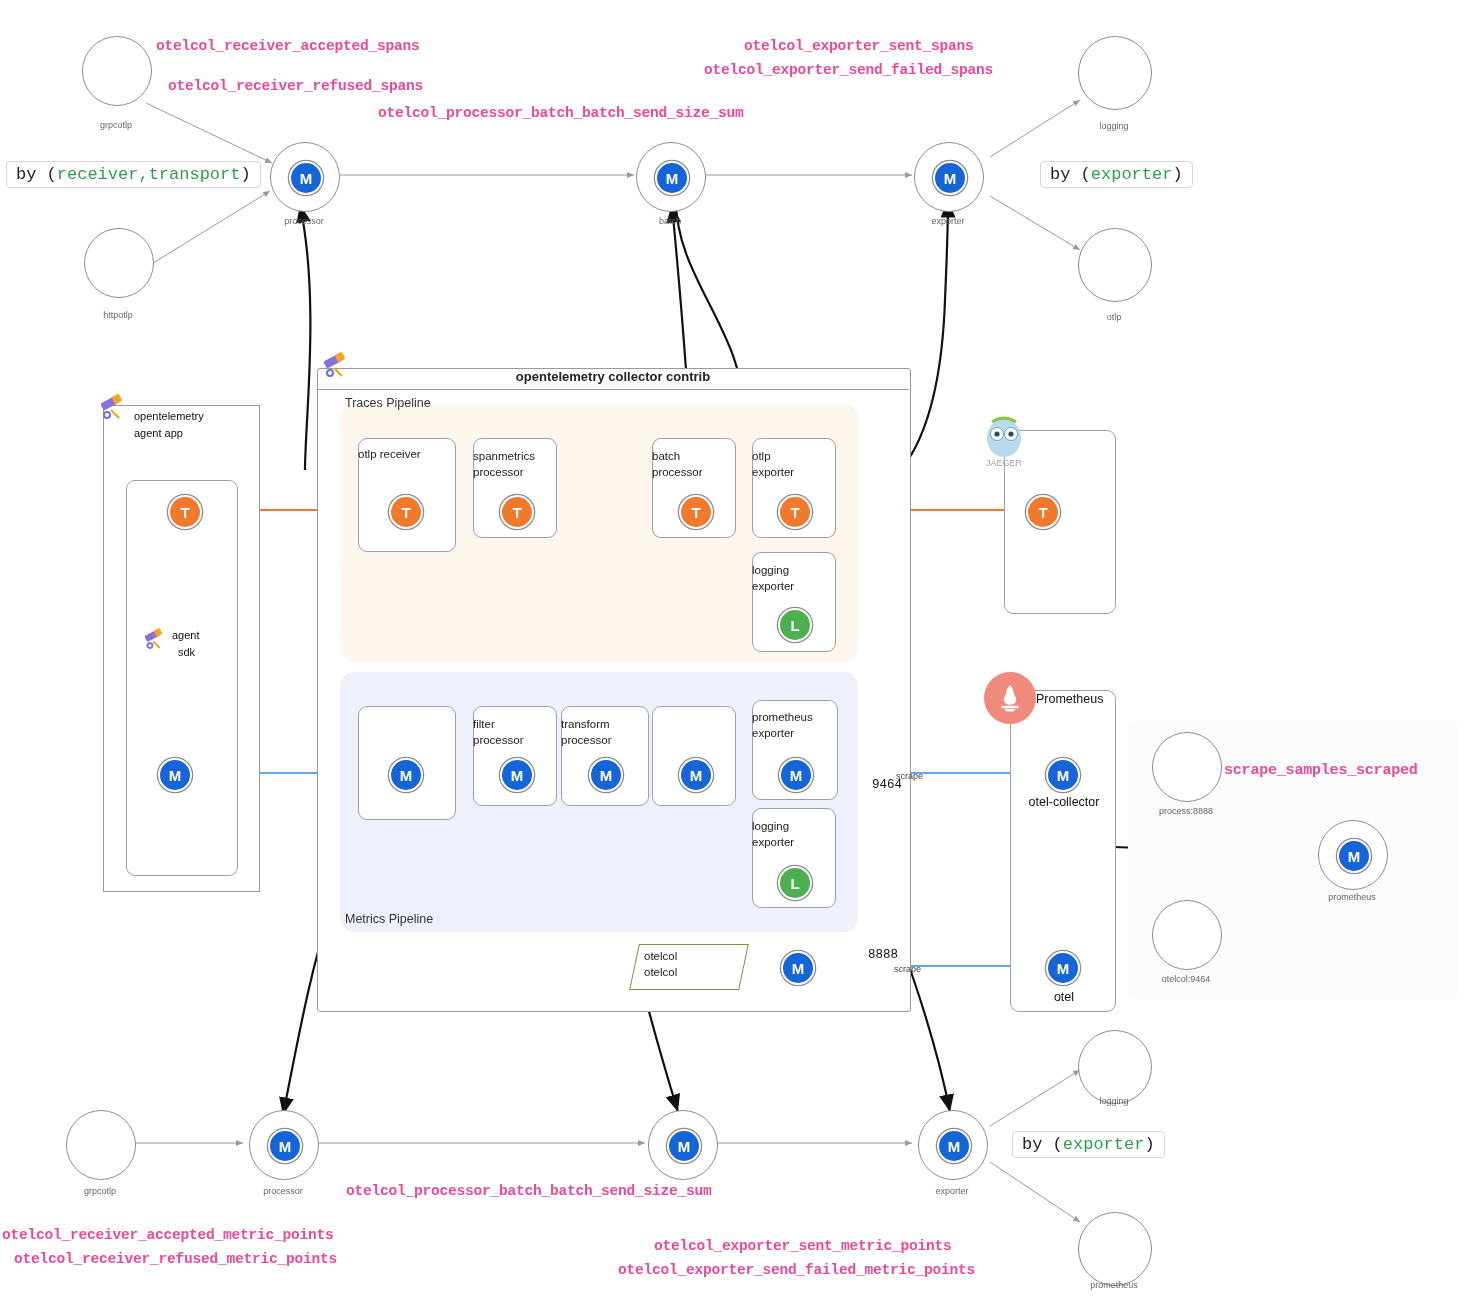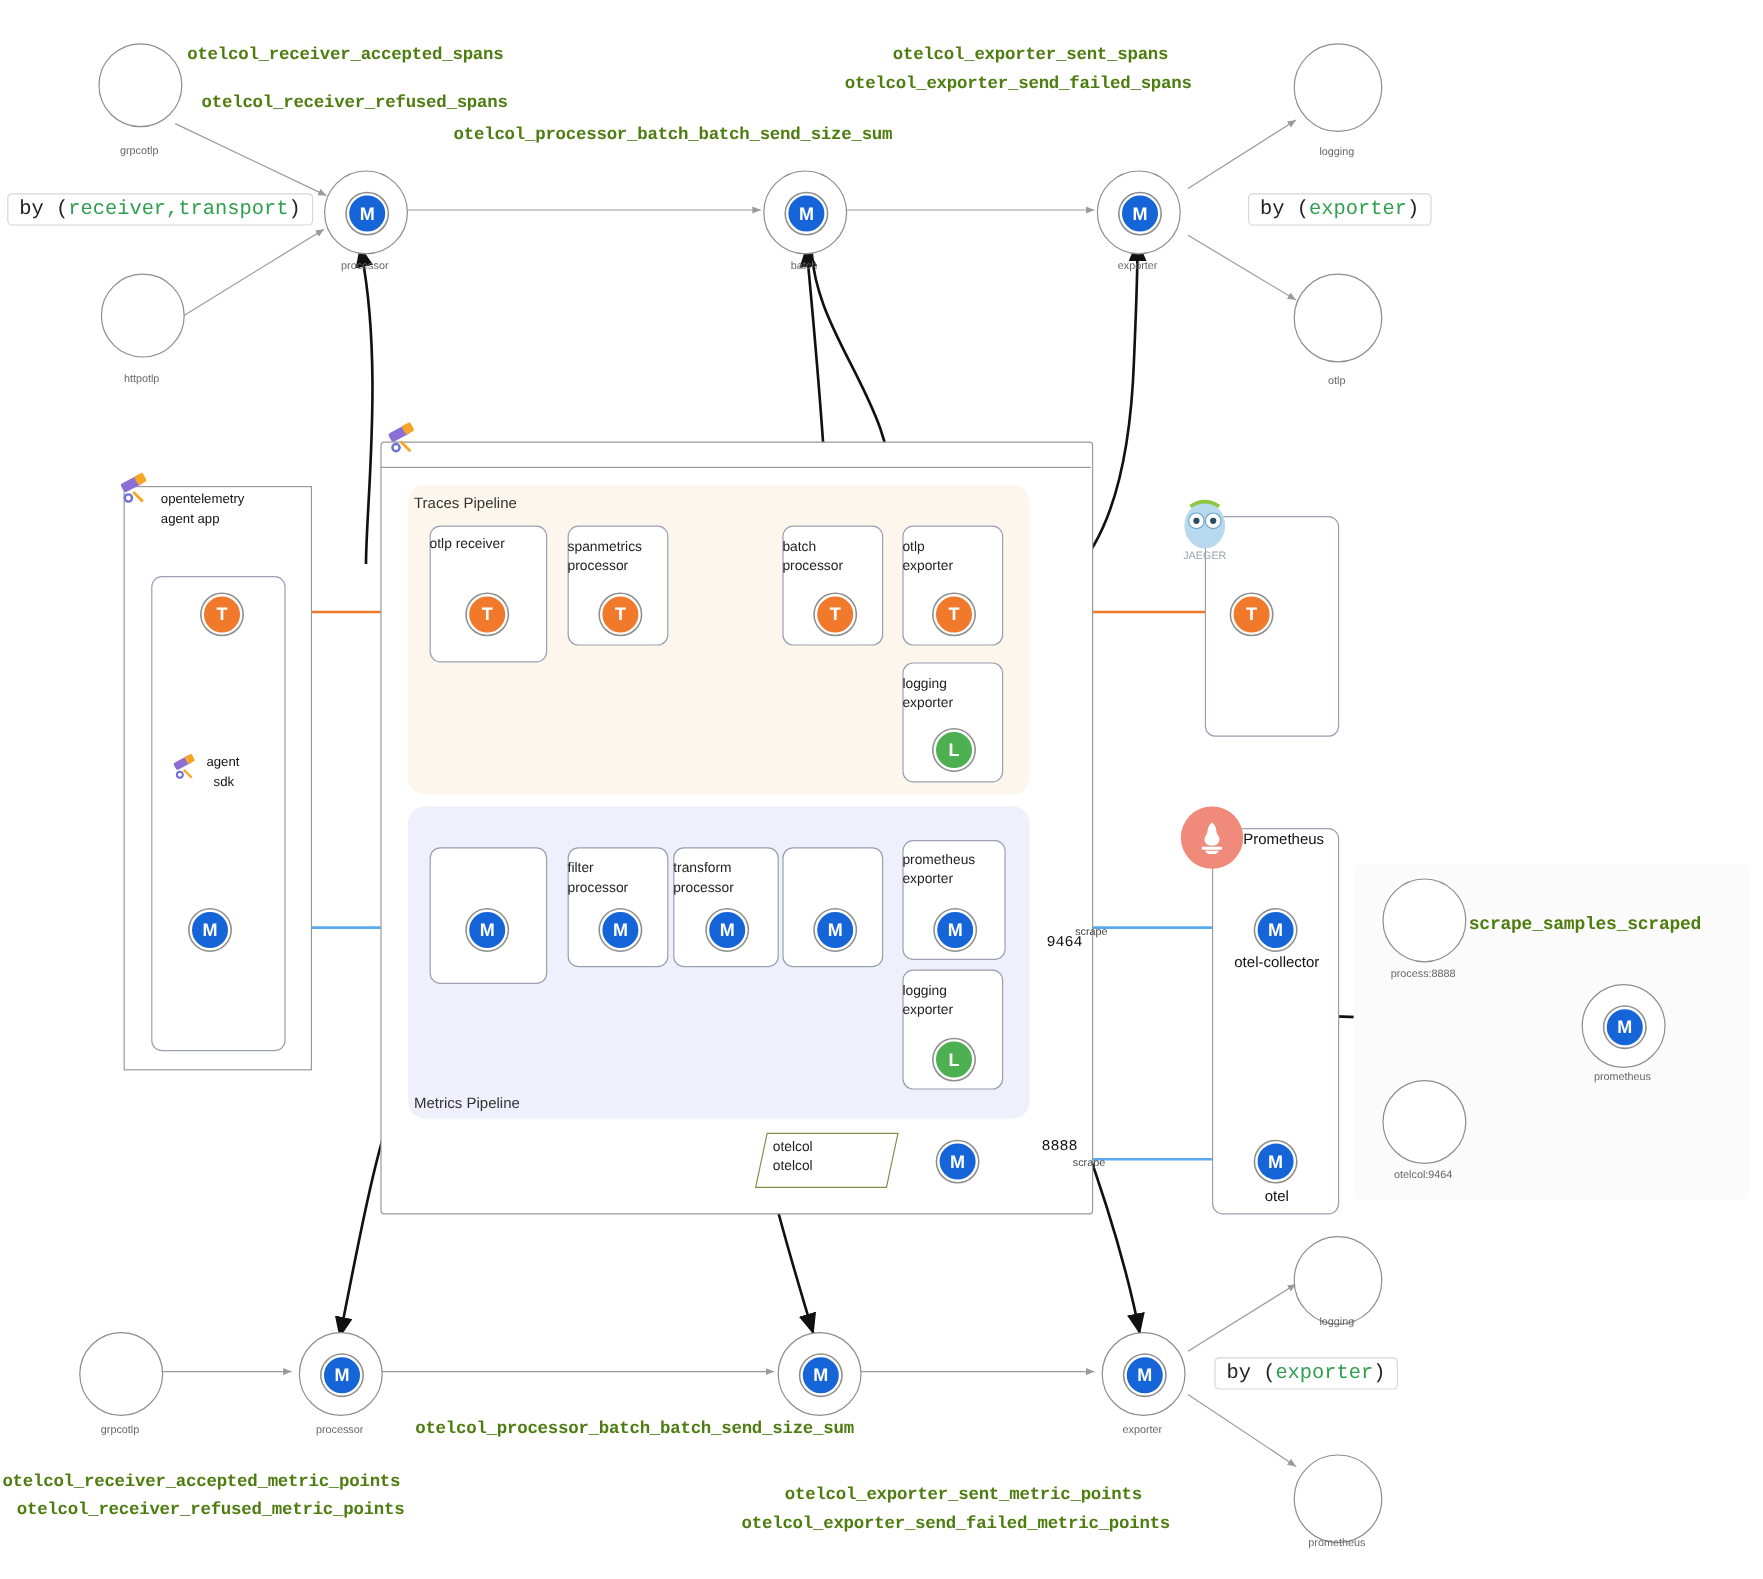--- a/index.html
+++ b/index.html
@@ -1,21 +1,21 @@
 <!DOCTYPE html>
 <html><head>
 <meta charset="utf-8">
 <style>
   html,body{margin:0;padding:0;background:#ffffff;}
   body{width:1469px;height:1316px;position:relative;overflow:hidden;
        font-family:"Liberation Sans",sans-serif;color:#222;}
   .canvas{position:absolute;left:0;top:0;width:1469px;height:1316px;}
   svg.wires{position:absolute;left:0;top:0;width:1469px;height:1316px;pointer-events:none;}
   .lbl-metric{position:absolute;font-family:"Liberation Mono",monospace;font-weight:bold;
-              font-size:14.5px;color:#4d7c0f;white-space:nowrap;letter-spacing:-0.2px;}
+              font-size:14.5px;color:#ec4899;white-space:nowrap;letter-spacing:-0.2px;}
   .lbl-by{position:absolute;font-family:"Liberation Mono",monospace;font-size:17px;
           background:#fff;border:1px solid #d7d7d7;border-radius:4px;padding:3px 9px;white-space:nowrap;}
   .lbl-by .grn{color:#2e9e4f;}
   .node-circle{position:absolute;border:1.3px solid #8d8d8d;border-radius:50%;background:#fff;}
   .node-cap{position:absolute;font-size:9px;color:#666;text-align:center;white-space:nowrap;}
   .badge{position:absolute;width:30px;height:30px;border-radius:50%;display:flex;
          align-items:center;justify-content:center;font-weight:bold;font-size:15px;color:#fff;
          border:2px solid #fff;box-shadow:0 0 0 1.3px #8d8d8d;}
   .badge.m{background:#1565d8;}
   .badge.t{background:#f0792c;}
@@ -142,35 +142,36 @@
   <div class="badge m" style="left:933px;top:161px">M</div>
   <div class="node-cap" style="left:894px;top:216px;width:108px">exporter</div>
 
   <div class="node-circle" style="left:1078px;top:36px;width:72px;height:72px"></div>
   <div class="node-cap" style="left:1060px;top:121px;width:108px">logging</div>
 
   <div class="node-circle" style="left:1078px;top:228px;width:72px;height:72px"></div>
   <div class="node-cap" style="left:1060px;top:312px;width:108px">otlp</div>
 
   <div class="boxframe" style="left:317px;top:368px;width:592px;height:642px"></div>
+  <div class="collector-title" style="left:317px;top:369px;width:592px">opentelemetry collector contrib</div>
   <div style="position:absolute;left:317px;top:389px;width:592px;height:1px;background:#9a9a9a"></div>
 
   <div class="telescope" style="left:318px;top:348px">
     <svg viewBox="0 0 34 34">
         <g>
           <rect x="6" y="9" width="18" height="8" rx="2" transform="rotate(-28 15 13)" fill="#8c6fd6"></rect>
           <rect x="18" y="5" width="8" height="8" rx="1.5" transform="rotate(-28 22 9)" fill="#f5a623"></rect>
           <circle cx="12" cy="25" r="3" fill="none" stroke="#6f6fd6" stroke-width="2"></circle>
           <path d="M16 20 L24 28" stroke="#f5a623" stroke-width="2.4"></path>
         </g>
       </svg>
   </div>
 
   <div class="pipe traces" style="left:340px;top:404px;width:518px;height:258px"></div>
-  <div class="pipe-title" style="left:345px;top:412px">Traces Pipeline</div>
+  <div class="pipe-title" style="left:345px;top:396px">Traces Pipeline</div>
 
   <div class="pipe metrics" style="left:340px;top:672px;width:518px;height:260px"></div>
   <div class="pipe-title" style="left:345px;top:912px">Metrics Pipeline</div>
 
   <div class="appbox" style="left:103px;top:405px;width:155px;height:485px"></div>
   <div class="telescope" style="left:95px;top:390px">
     <svg viewBox="0 0 34 34">
         <g>
           <rect x="6" y="9" width="18" height="8" rx="2" transform="rotate(-28 15 13)" fill="#8c6fd6"></rect>
           <rect x="18" y="5" width="8" height="8" rx="1.5" transform="rotate(-28 22 9)" fill="#f5a623"></rect>

